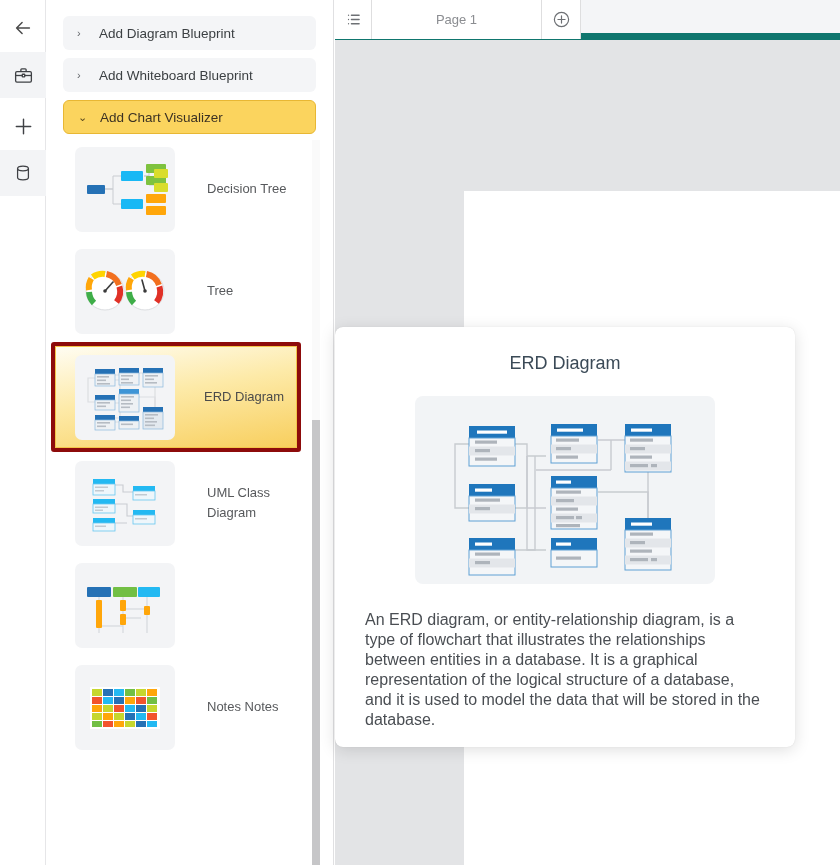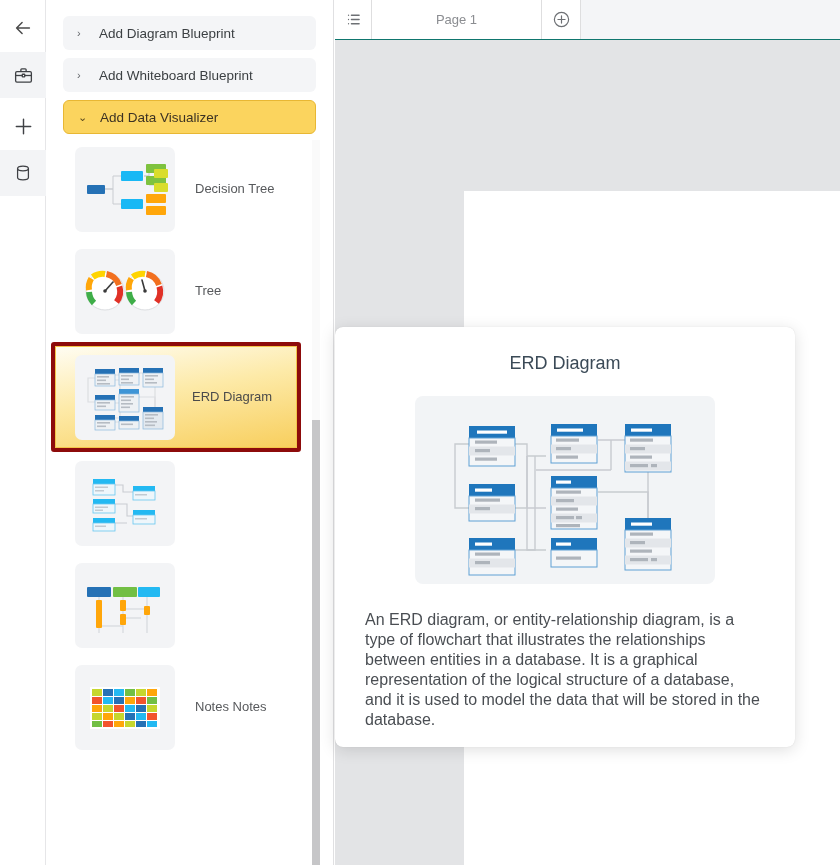--- a/index.html
+++ b/index.html
@@ -61,20 +61,21 @@
   .tpl-list {
     position: absolute; left: 0; top: 138px;
     width: 288px; height: 727px;
     overflow: hidden;
   }
   .tpl-row {
     position: relative;
     height: 102px;
     display: flex; align-items: center;
     padding-left: 29px;
+    gap: 12px;
   }
   .thumb {
     width: 100px; height: 85px;
     background: #f3f4f6;
     border-radius: 7px;
     flex: none;
     position: relative;
     overflow: hidden;
   }
   .tpl-label {
@@ -108,21 +109,21 @@
     position: absolute; right: 13px; top: 420px;
     width: 8px; height: 445px;
     background: #c6c6c8;
   }
 
   
   .pagebar {
     position: absolute; left: 335px; top: 0;
     width: 505px; height: 40px;
     background: #f4f5f7;
-    border-bottom: 1px solid #0f766e;
+    border-bottom: 7px solid #0f766e;
   }
   .pb-cell {
     position: absolute; top: 0; height: 39px;
     background: #ffffff;
     display: flex; align-items: center; justify-content: center;
     border-right: 1px solid #dededf;
   }
   .pb-menu { left: 0; width: 37px; }
   .pb-tab  { left: 37px; width: 170px; font-size: 13px; color: #8b8d91; }
   .pb-add  { left: 207px; width: 39px; }
@@ -212,21 +213,21 @@
       <div class="acc">
         <span class="chev">›</span>
         <span>Add Diagram Blueprint</span>
       </div>
       <div class="acc">
         <span class="chev">›</span>
         <span>Add Whiteboard Blueprint</span>
       </div>
       <div class="acc active">
         <span class="chev">⌄</span>
-        <span>Add Data Visualizer</span>
+        <span>Add Chart Visualizer</span>
       </div>
     </div>
 
     <div class="tpl-list">
 
       <div class="tpl-row">
         <div class="thumb">
           <svg width="100" height="85" viewBox="0 0 100 85">
             <g stroke="#c9ccd1" stroke-width="1" fill="none">
               <path d="M30 42 H38 V29 H46"></path>
@@ -384,20 +385,21 @@
               <rect x="58" y="30" width="22" height="9" fill="#eef6fb" stroke="#66c7ef" stroke-width="0.8"></rect>
               <rect x="60" y="33" width="12" height="1.5" fill="#c2cad2"></rect>
             </g>
             <g>
               <rect x="58" y="49" width="22" height="5" fill="#23b9f2"></rect>
               <rect x="58" y="54" width="22" height="9" fill="#eef6fb" stroke="#66c7ef" stroke-width="0.8"></rect>
               <rect x="60" y="57" width="12" height="1.5" fill="#c2cad2"></rect>
             </g>
           </svg>
         </div>
+        <div class="tpl-label">UML Class Diagram</div>
       </div>
 
       <div class="tpl-row">
         <div class="thumb">
           <svg width="100" height="85" viewBox="0 0 100 85">
             <g stroke="#cfd3d8" stroke-width="1" fill="none">
               <path d="M24 34 V70"></path>
                 <path d="M48 34 V70"></path>
                 <path d="M72 34 V70"></path>
               <path d="M24 63 H48"></path>

